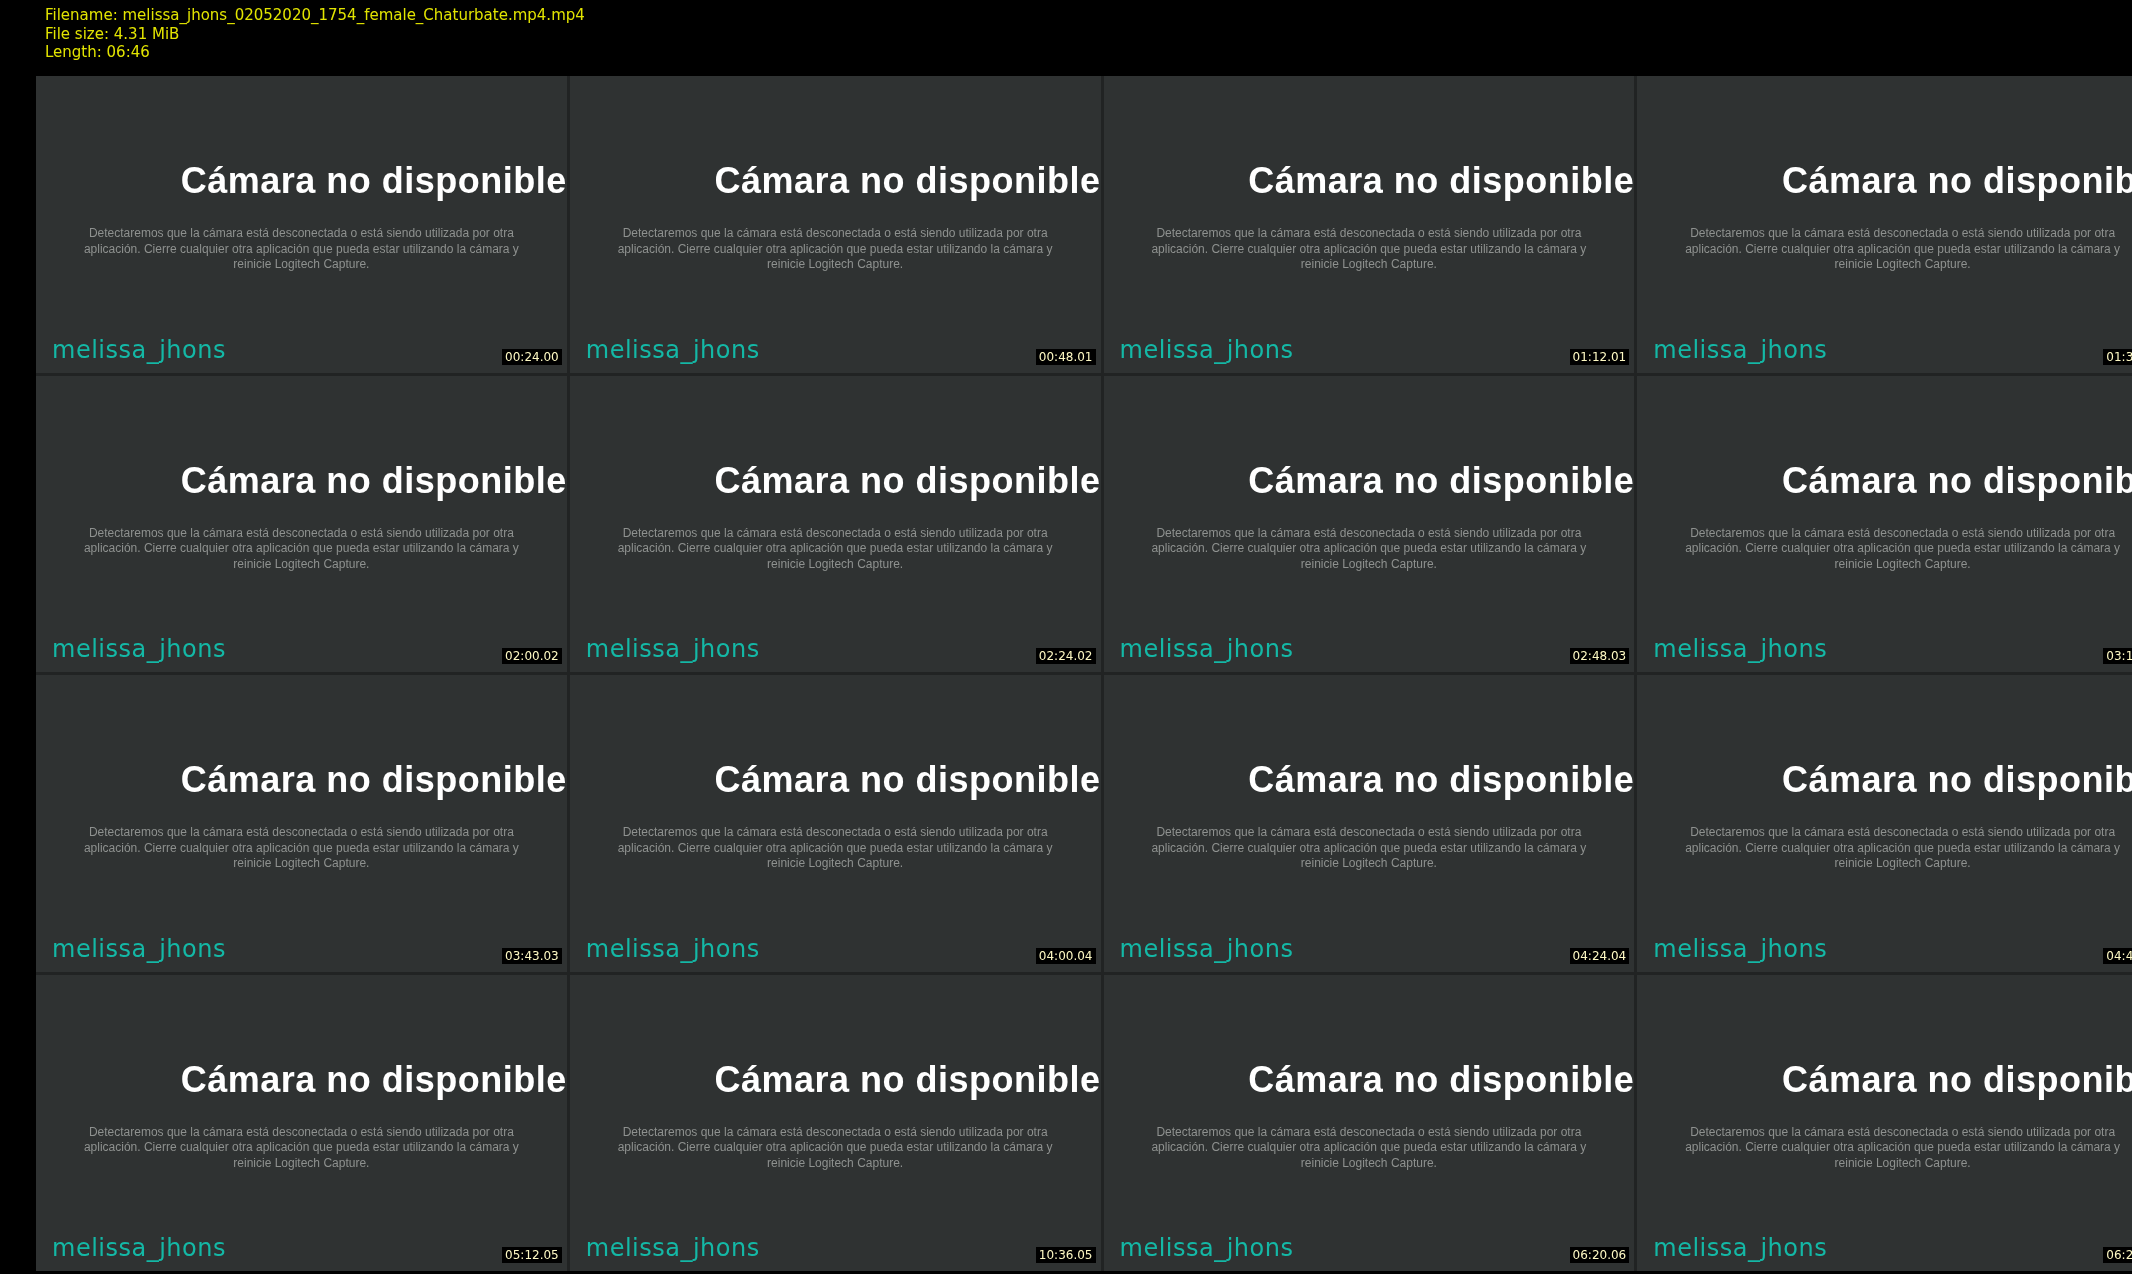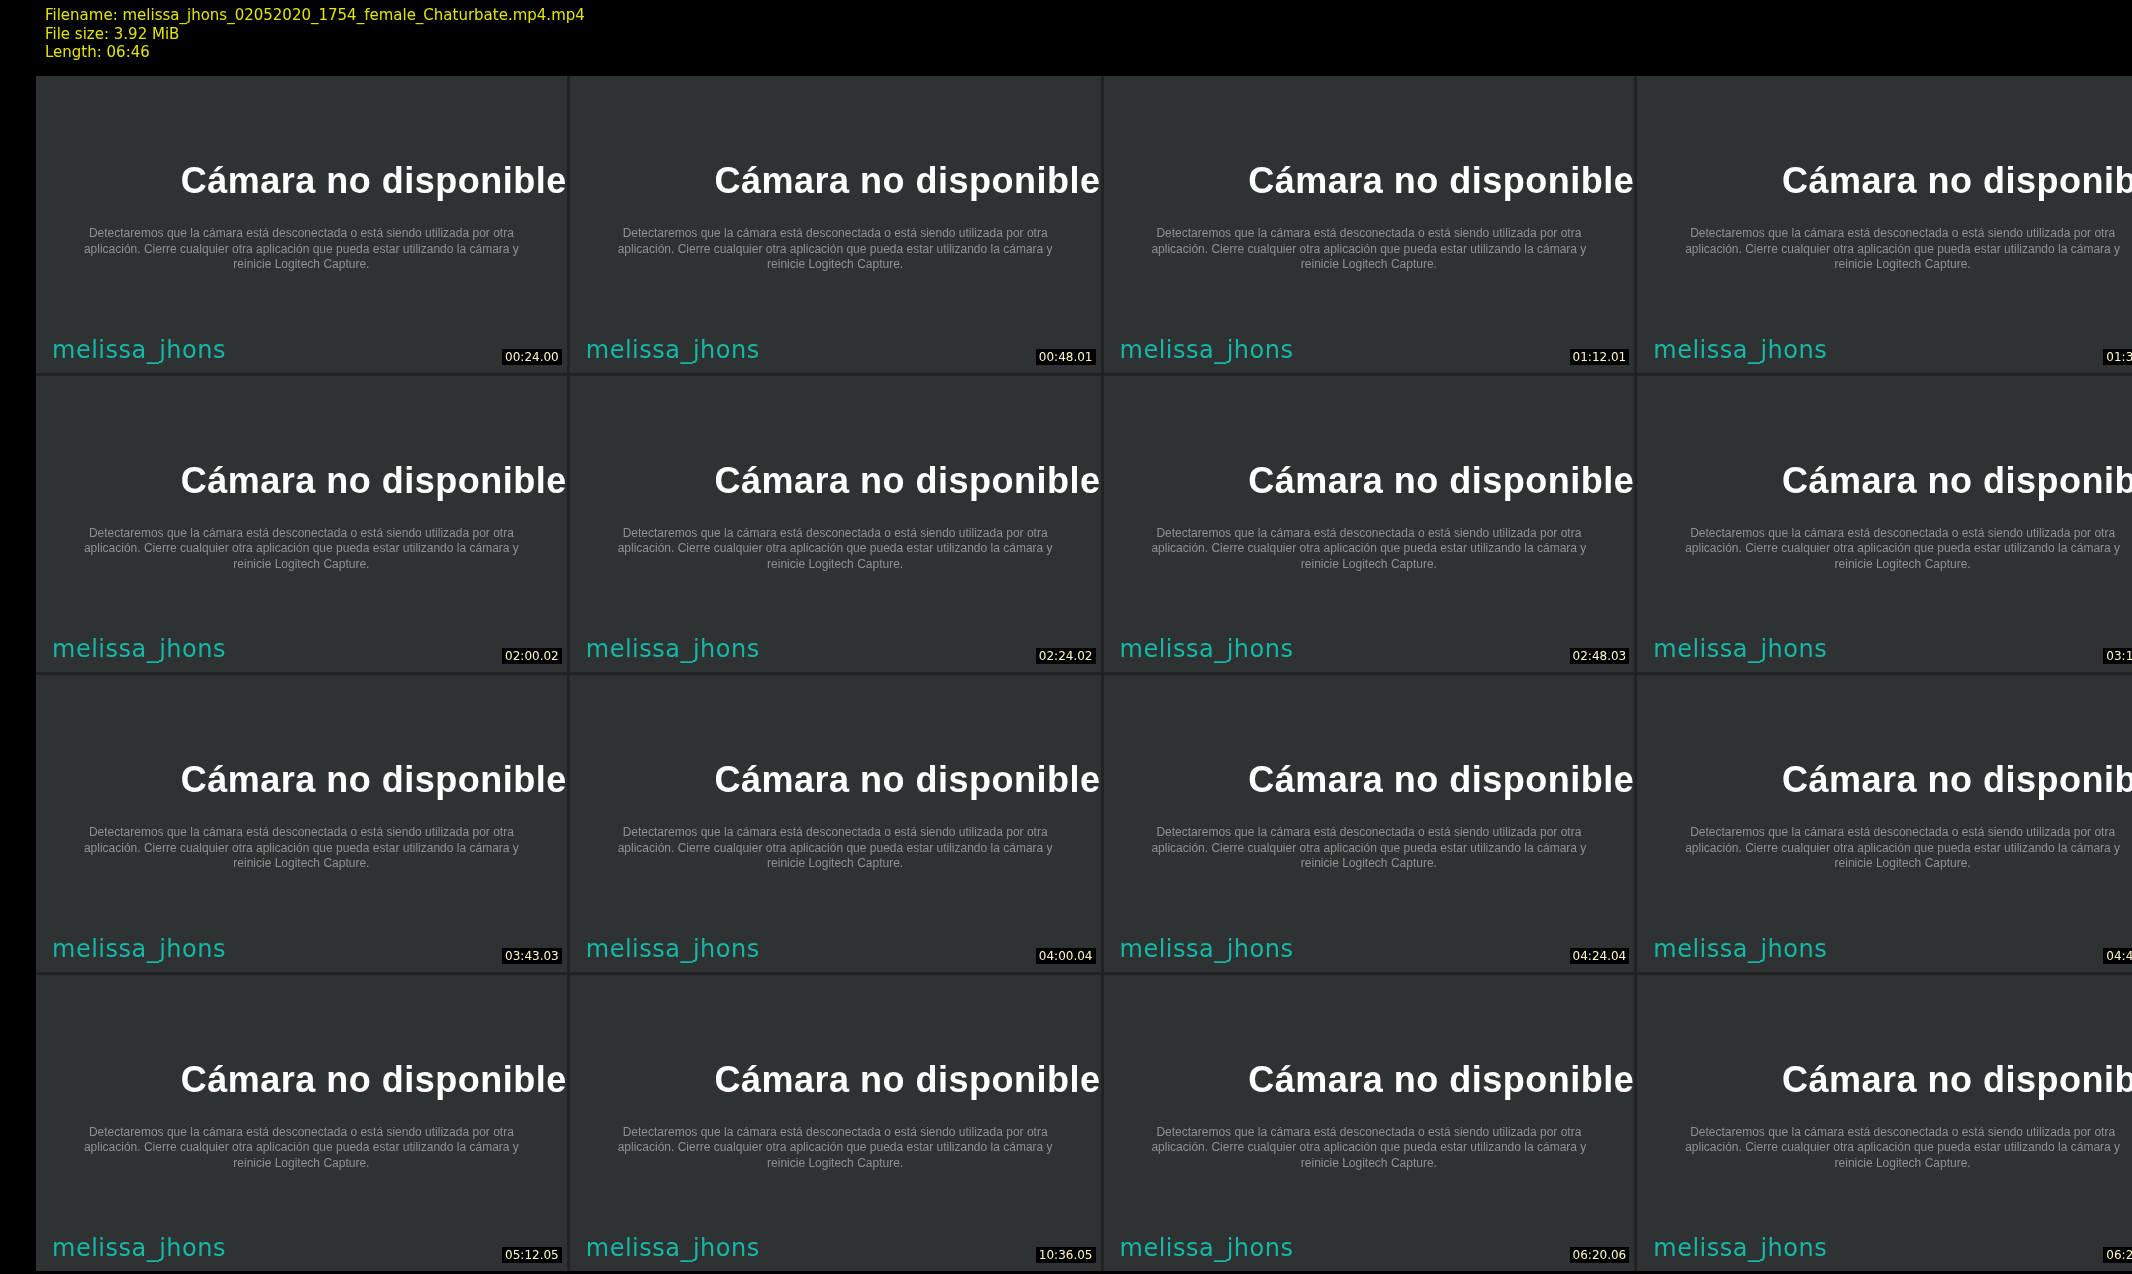--- a/index.html
+++ b/index.html
@@ -87,21 +87,21 @@
   }
 </style>
 </head>
 <body>
 
 <div id="screen">
 
   <div id="header">
     <div id="header-left" class="hdr-col">
       <div class="hdr-line">Filename: melissa_jhons_02052020_1754_female_Chaturbate.mp4.mp4</div>
-      <div class="hdr-line">File size: 3.92 MiB</div>
+      <div class="hdr-line">File size: 4.31 MiB</div>
       <div class="hdr-line">Length: 06:46</div>
     </div>
   </div>
 
   <div id="frame-grid">
     <div class="tile">
       <div class="frame-title">Cámara no disponible</div>
       <div class="frame-body">
         <div>Detectaremos que la cámara está desconectada o está siendo utilizada por otra</div>
         <div>aplicación. Cierre cualquier otra aplicación que pueda estar utilizando la cámara y</div>

